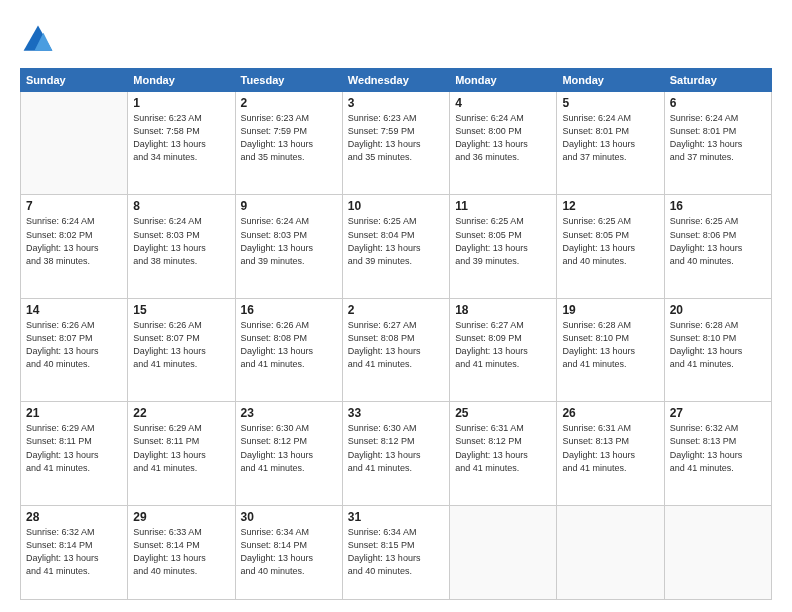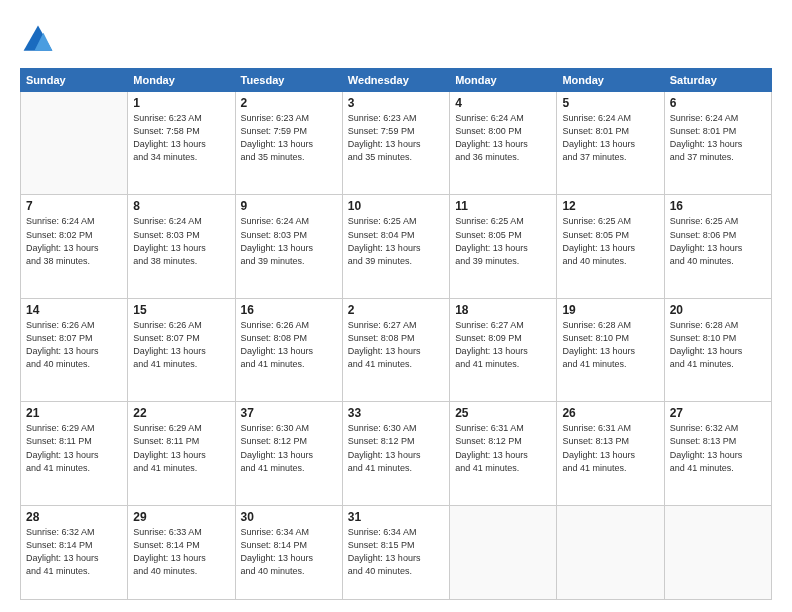--- a/index.html
+++ b/index.html
@@ -291,21 +291,21 @@
 and 41 minutes.</div>
           </td>
           <td>
             <span class="day-number">22</span>
             <div class="day-info" style="white-space: pre-line;">Sunrise: 6:29 AM
 Sunset: 8:11 PM
 Daylight: 13 hours
 and 41 minutes.</div>
           </td>
           <td>
-            <span class="day-number">37</span>
+            <span class="day-number">23</span>
             <div class="day-info" style="white-space: pre-line;">Sunrise: 6:30 AM
 Sunset: 8:12 PM
 Daylight: 13 hours
 and 41 minutes.</div>
           </td>
           <td>
             <span class="day-number">33</span>
             <div class="day-info" style="white-space: pre-line;">Sunrise: 6:30 AM
 Sunset: 8:12 PM
 Daylight: 13 hours

